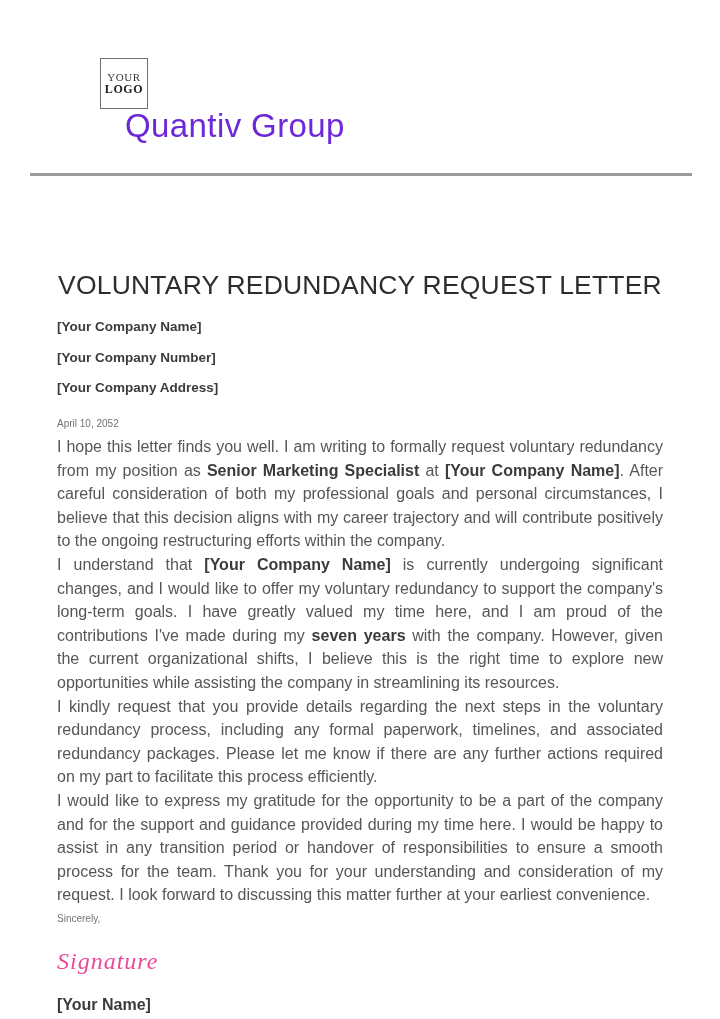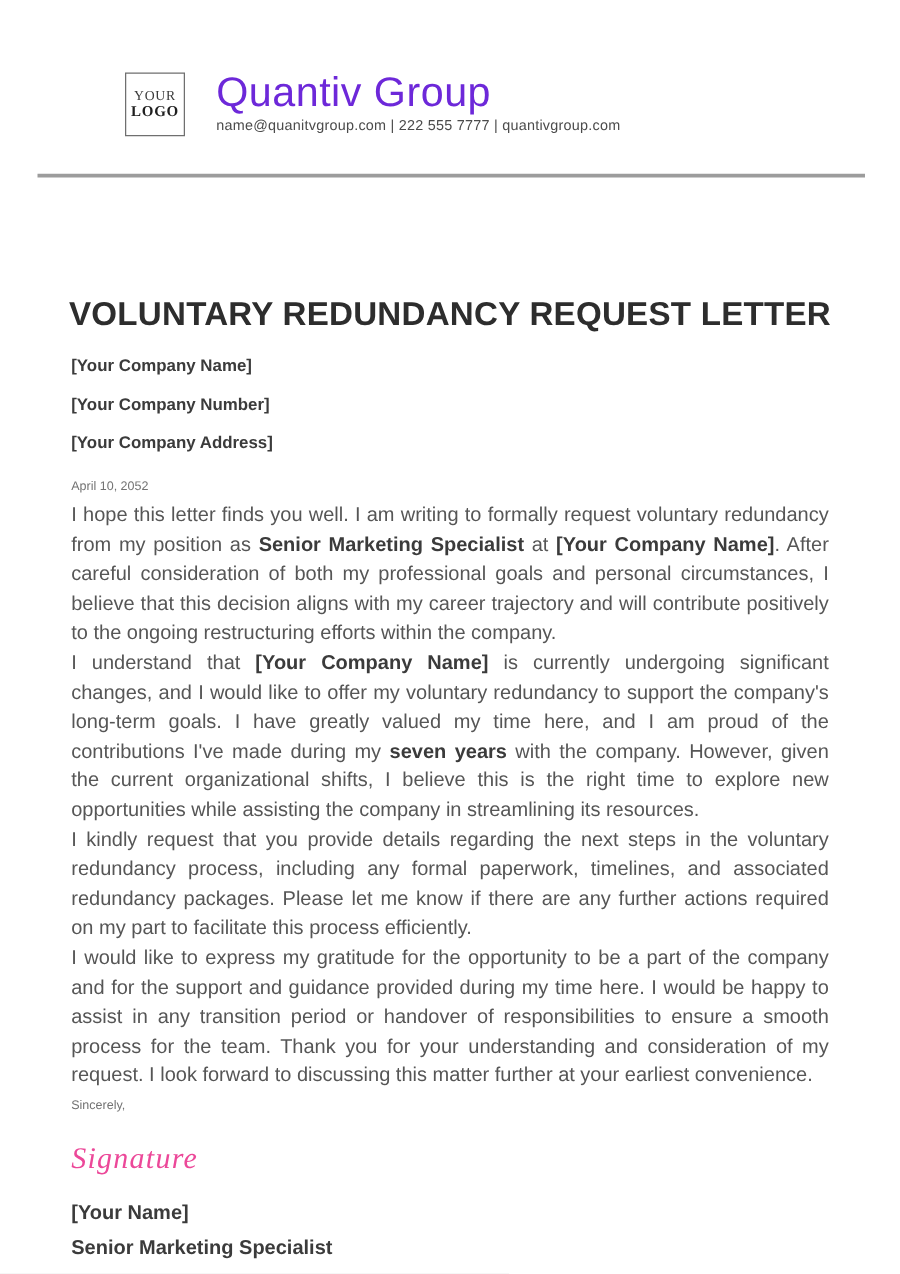--- a/index.html
+++ b/index.html
@@ -11,20 +11,21 @@
     background: #ffffff;
     overflow: hidden;
     font-family: "Liberation Sans", sans-serif;
   }
 
   
   .header {
     display: flex;
     align-items: flex-start;
     padding: 57px 0 0 100px;
+    flex-direction: column;
   }
   .logo-box {
     width: 46px;
     height: 49px;
     border: 1.5px solid #6f6f6f;
     display: flex;
     flex-direction: column;
     align-items: center;
     justify-content: center;
     line-height: 1.1;
@@ -64,21 +65,21 @@
     margin: 30px 28px 0 30px;
     height: 3px;
     background: #9c9c9c;
   }
 
   
   .letter-title {
     margin-top: 95px;
     text-align: center;
     font-size: 26.5px;
-    font-weight: 700;
+    font-weight: 400;
     letter-spacing: 0.2px;
     line-height: 29px;
     color: #2d2d2d;
   }
   .content { padding: 0 57px; }
 
   .recipient-block { margin-top: 20px; }
   .recipient-line {
     margin: 0 0 16.5px 0;
     font-size: 13.5px;
@@ -127,21 +128,20 @@
 
 <div class="page">
 
   <div class="header">
     <div class="logo-box">
       <span class="logo-line1">YOUR</span>
       <span class="logo-line2">LOGO</span>
     </div>
     <div class="header-text">
       <div class="company-name">Quantiv Group</div>
-      <div class="contact-line">name@quanitvgroup.com | 222 555 7777 | quantivgroup.com</div>
     </div>
   </div>
 
   <div class="divider"></div>
 
   <div class="letter-title">VOLUNTARY REDUNDANCY REQUEST LETTER</div>
 
   <div class="content">
 
     <div class="recipient-block">

